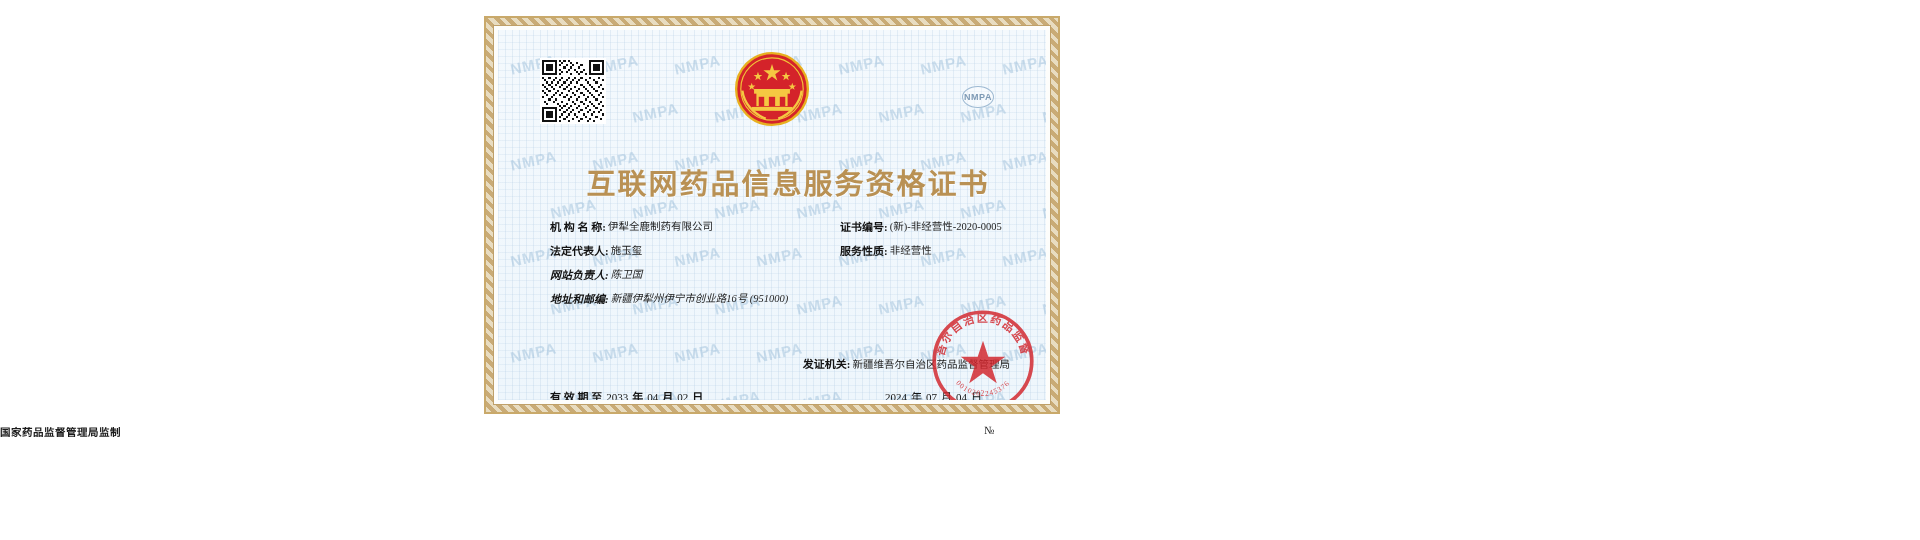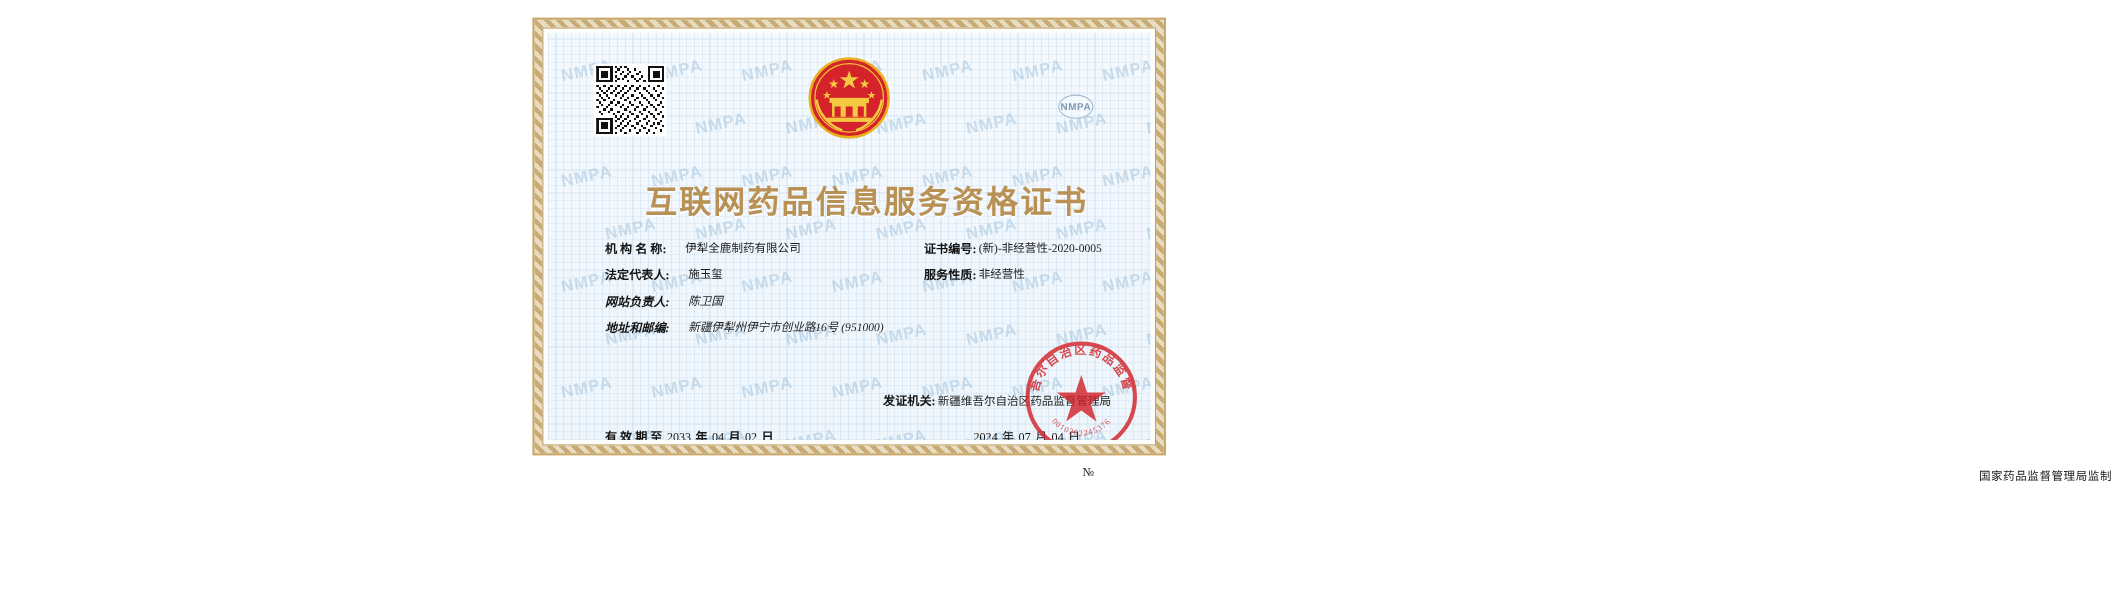--- a/index.html
+++ b/index.html
@@ -141,21 +141,21 @@
     right: 40px;
     top: 190px;
     font-size: 11px;
     color: #1b1b1b;
   }
   .row {
     display: flex;
     margin-bottom: 9px;
     line-height: 1.35;
   }
-  .col-left  { width: 290px; display: flex; gap: 15px; }
+  .col-left  { width: 290px; display: flex; }
   .col-right { flex: 1; display: flex; }
 
   .lbl {
     white-space: nowrap;
     font-weight: bold;
     font-size: 11px;
     color: #141414;
   }
   .lbl.sp { letter-spacing: 2.5px; }
   .val {
@@ -217,23 +217,23 @@
     height: 106px;
     pointer-events: none;
   }
 
   
   .bottom-caption {
     position: absolute;
     left: 0;
     right: 0;
     top: 424px;
-    text-align: right;
+    text-align: left;
     font-size: 10.5px;
-    font-weight: normal;
+    font-weight: bold;
     color: #1a1a1a;
     letter-spacing: .5px;
   }
   .serial-no {
     position: absolute;
     left: 984px;
     top: 424px;
     font-size: 11px;
     color: #222;
     font-family: "Liberation Serif", serif;

